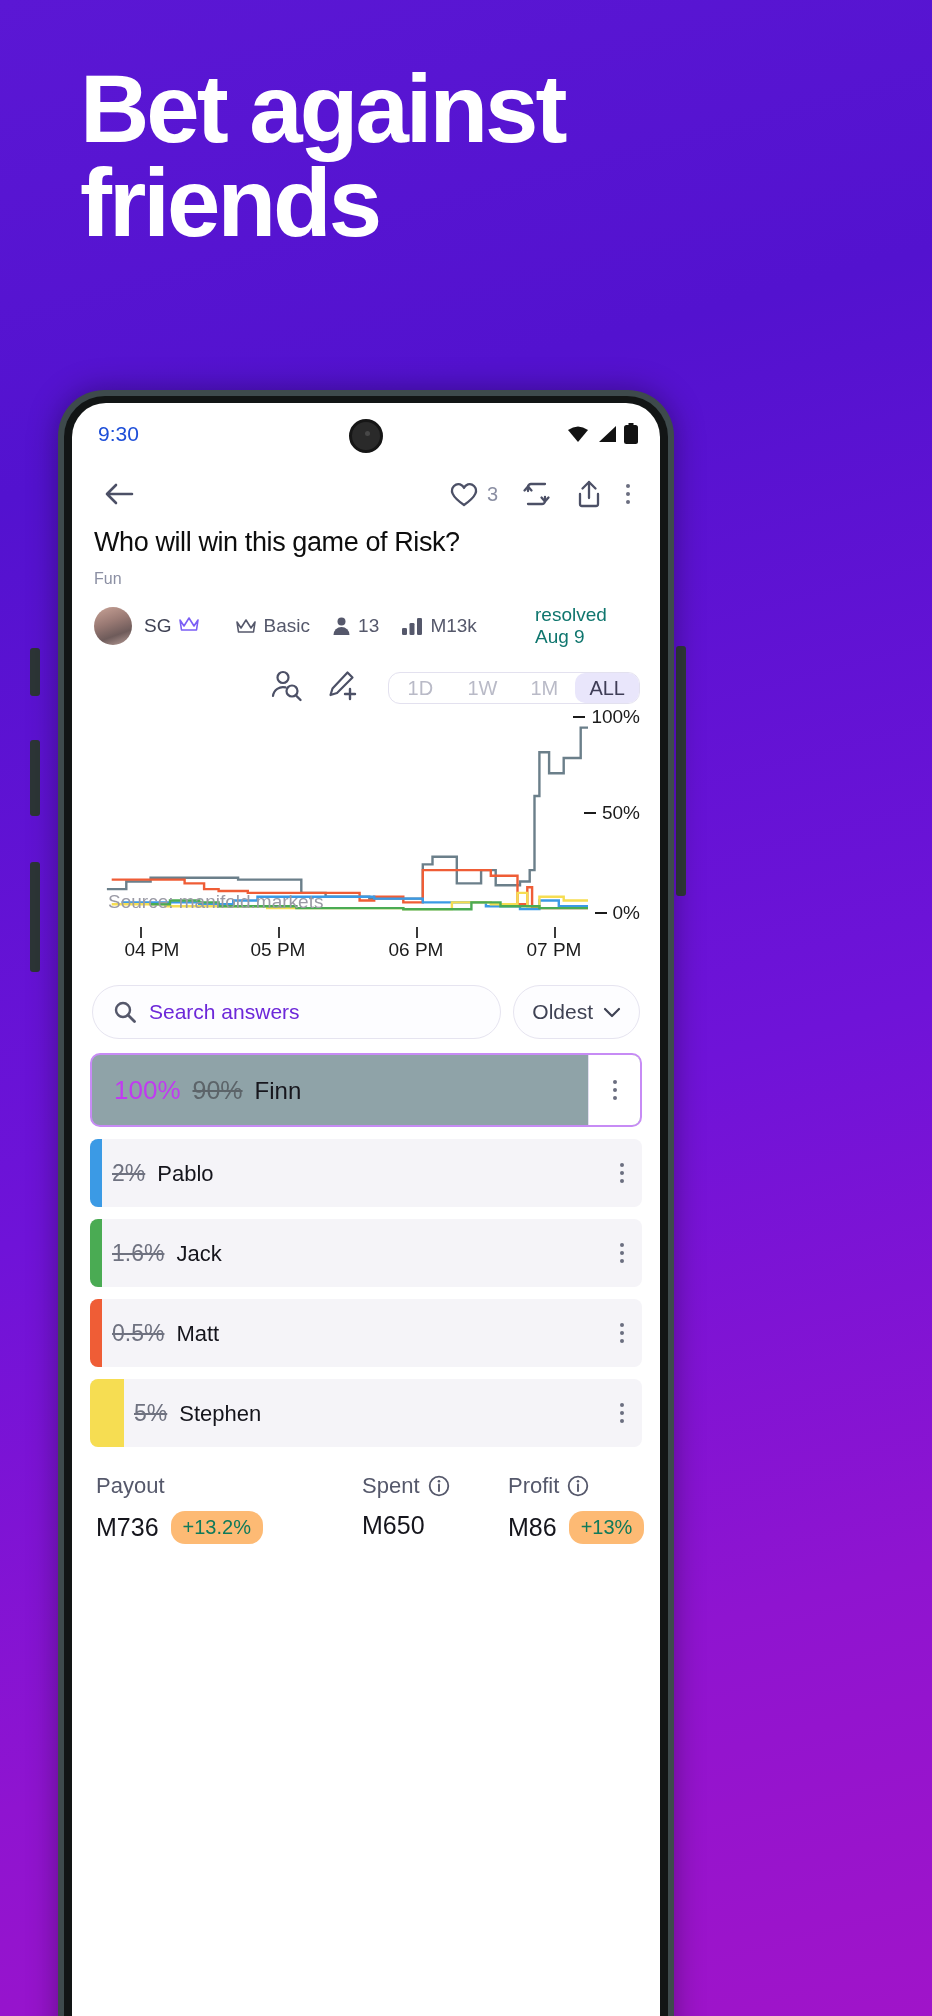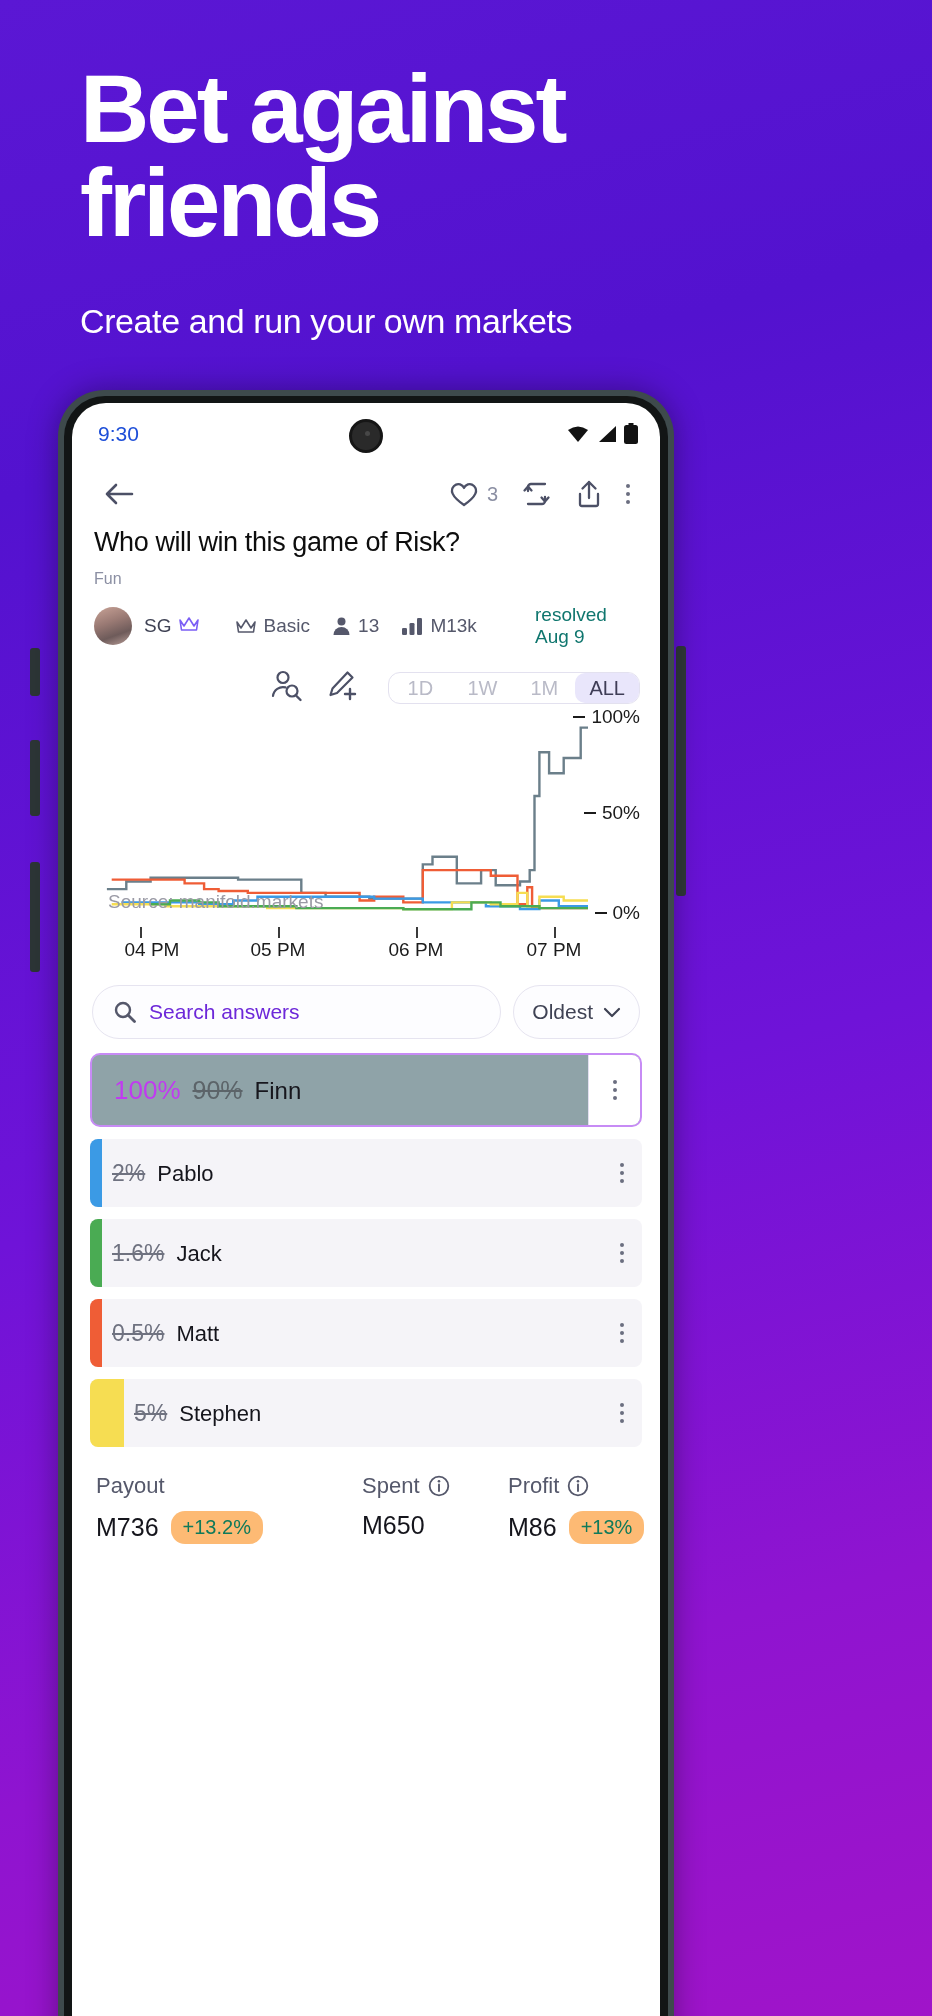--- a/index.html
+++ b/index.html
@@ -210,21 +210,20 @@
   .kebab-dots i { width:4px; height:4px; border-radius:50%; background:#6b6e80; display:block; }
 </style>
 </head>
 <body>
 
 <div class="hero">
   <div class="hero-title">
     <div>Bet against</div>
     <div>friends</div>
   </div>
-  <div class="hero-sub">Create and run your own markets</div>
 </div>
 
 <div class="side-btn sb1"></div>
 <div class="side-btn sb2"></div>
 <div class="side-btn sb3"></div>
 <div class="side-btn sb4"></div>
 
 <div class="phone">
 <div class="phone-inner">
 <div class="screen">

